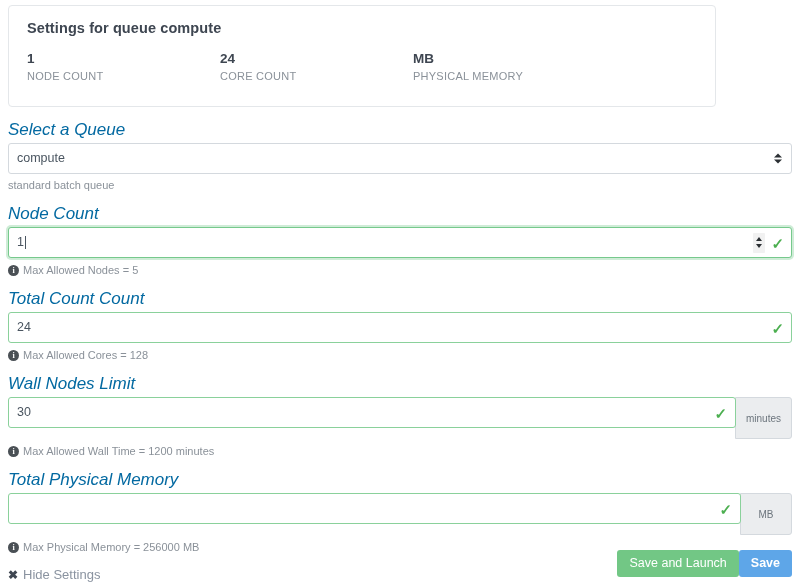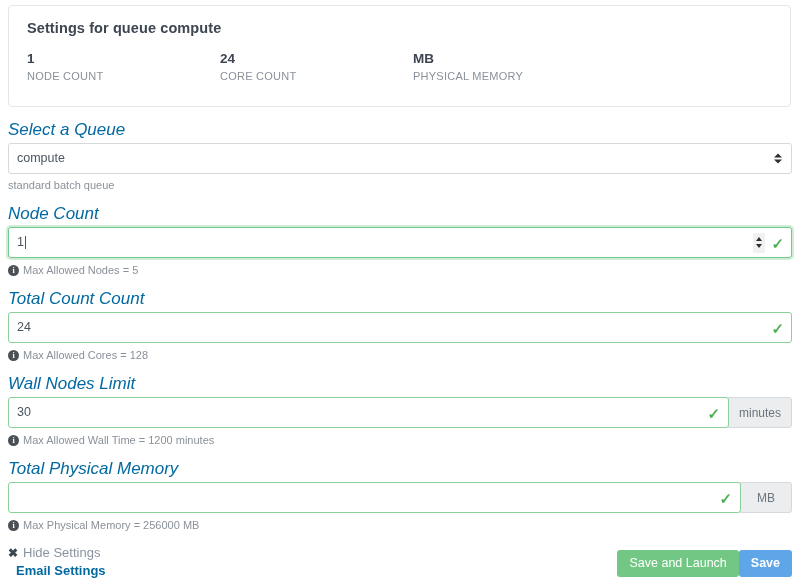--- a/index.html
+++ b/index.html
@@ -15,21 +15,21 @@
     color: #3e4651;
     overflow: hidden;
     position: relative;
   }
 
   
   .summary-card {
     position: absolute;
     left: 8px;
     top: 5px;
-    width: 783px;
+    width: 708px;
     box-sizing: border-box;
     border: 1px solid #e4e7ea;
     border-radius: 4px;
     background: #fff;
     padding: 10px 14px 12px 14px;
   }
   .summary-title {
     font-size: 14.5px;
     font-weight: bold;
     color: #3e4651;
@@ -180,27 +180,27 @@
     font-size: 15px;
     font-weight: bold;
     line-height: 1;
   }
   .check.inset { right: 8px; }
 
   .addon {
     flex: 0 0 auto;
     box-sizing: border-box;
     min-width: 52px;
-    height: 31px;
+    height: 42px;
     margin-left: -1px;
     border: 1px solid #d4d9de;
     border-radius: 0 3px 3px 0;
     background: #ebedef;
     color: #6c757d;
-    font-size: 12px;
+    font-size: 10px;
     display: flex;
     align-items: center;
     justify-content: center;
     padding: 0 10px;
   }
 
   .info-line {
     display: flex;
     align-items: center;
     gap: 4px;

